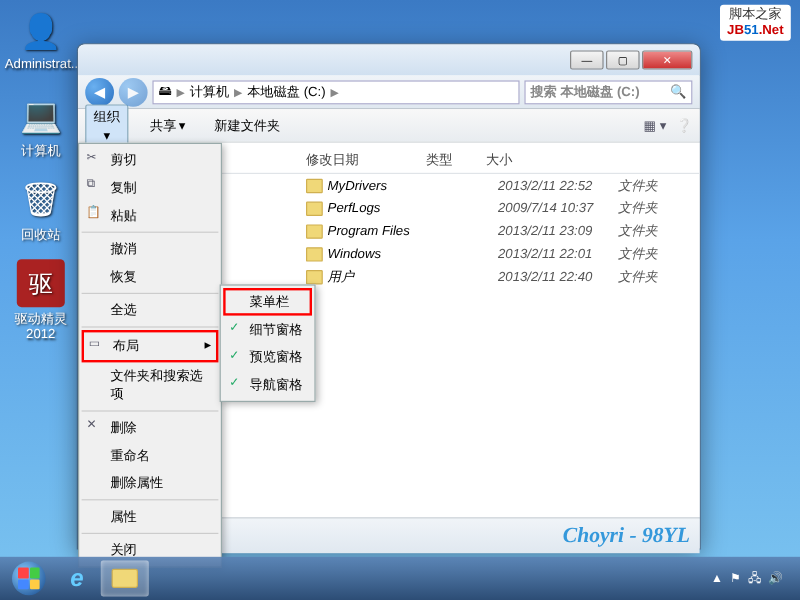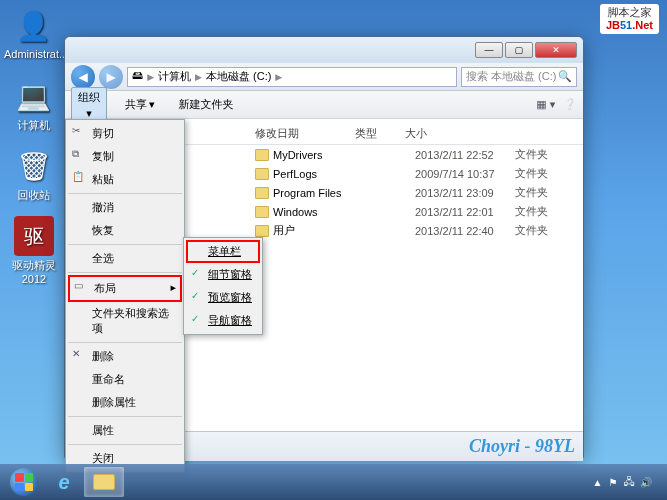--- a/index.html
+++ b/index.html
@@ -9,45 +9,45 @@
 .desktop-icon .ico { width: 40px; height: 40px; margin: 0 auto 2px; display: flex; align-items: center; justify-content: center; font-size: 28px; }
 
 .explorer-window { position: absolute; left: 64px; top: 36px; width: 520px; height: 422px; background: #fff; border: 1px solid #4a6a8a; border-radius: 6px 6px 0 0; box-shadow: 0 4px 20px rgba(0,0,0,0.4); }
 .titlebar { height: 26px; background: linear-gradient(to bottom, #e8f0f8, #d0e0f0); border-radius: 6px 6px 0 0; display: flex; align-items: center; justify-content: flex-end; padding: 0 6px; }
 .win-btn { width: 28px; height: 16px; margin-left: 2px; border: 1px solid #888; border-radius: 2px; font-size: 9px; display: flex; align-items: center; justify-content: center; background: linear-gradient(to bottom, #f4f4f4, #d8d8d8); cursor: pointer; }
 .win-btn.close { background: linear-gradient(to bottom, #e88, #c33); color: white; width: 42px; }
 .addrbar { height: 28px; background: linear-gradient(to bottom, #f0f4f8, #e0e8f0); display: flex; align-items: center; padding: 0 6px; gap: 4px; border-bottom: 1px solid #c0c8d0; }
 .nav-btn { width: 24px; height: 24px; border-radius: 12px; background: radial-gradient(circle at 30% 30%, #6ab0f0, #2a70c0); display: flex; align-items: center; justify-content: center; color: white; font-size: 12px; cursor: pointer; }
 .breadcrumb { flex: 1; height: 20px; background: white; border: 1px solid #aac; display: flex; align-items: center; padding: 0 4px; font-size: 11px; gap: 4px; }
 .breadcrumb .sep { color: #888; font-size: 9px; }
-.search-box { width: 116px; height: 20px; background: white; border: 1px solid #aac; display: flex; align-items: center; padding: 0 4px; font-size: 11px; color: #888; }
+.search-box { width: 140px; height: 20px; background: white; border: 1px solid #aac; display: flex; align-items: center; padding: 0 4px; font-size: 11px; color: #888; font-weight: bold; }
 .toolbar { height: 28px; background: linear-gradient(to bottom, #f8f8f8, #e8ecf0); display: flex; align-items: center; padding: 0 6px; border-bottom: 1px solid #d0d4d8; font-size: 11px; gap: 12px; }
 .tb-item { display: flex; align-items: center; gap: 2px; cursor: pointer; padding: 2px 6px; }
 .tb-item.active { background: #d0e4f8; border: 1px solid #8ab; border-radius: 2px; flex-direction: column; }
 .tb-right { margin-left: auto; display: flex; gap: 8px; color: #556; }
 .content { position: relative; height: 312px; background: white; display: flex; }
 .file-list { flex: 1; padding: 4px 0; font-size: 11px; }
 .col-headers { display: flex; padding: 3px 0 3px 190px; border-bottom: 1px solid #e0e4e8; color: #444; font-size: 11px; }
 .col-headers span:nth-child(1) { width: 160px; }
 .col-headers span:nth-child(2) { width: 100px; }
 .col-headers span:nth-child(3) { width: 50px; }
-.file-row { display: flex; padding: 2px 0 2px 190px; align-items: center; }
+.file-row { display: flex; padding: 2px 0 2px 190px; align-items: center; font-style: italic; }
 .file-row .icon { width: 14px; height: 12px; background: #f0d878; border: 1px solid #d0b050; border-radius: 1px; margin-right: 4px; }
 .file-row .name { width: 142px; }
 .file-row .date { width: 100px; color: #555; }
 .file-row .type { width: 50px; color: #555; }
 
 .dropdown-menu { position: absolute; left: 0; top: 0; width: 120px; background: #f0f0f0; border: 1px solid #9aa; box-shadow: 2px 2px 6px rgba(0,0,0,0.3); font-size: 11px; padding: 2px; }
 .menu-item { padding: 4px 8px 4px 24px; position: relative; cursor: pointer; }
 .menu-item.sep { border-top: 1px solid #ccc; margin: 2px 0; padding: 0; height: 0; }
 .menu-item.highlight { border: 2px solid red; }
 .menu-item .mi-icon { position: absolute; left: 4px; top: 3px; font-size: 10px; color: #556; }
 
 .submenu { position: absolute; left: 118px; top: 118px; width: 80px; background: #f0f0f0; border: 1px solid #9aa; box-shadow: 2px 2px 6px rgba(0,0,0,0.3); font-size: 11px; padding: 2px; }
-.submenu .menu-item { padding: 4px 6px 4px 22px; text-decoration: underline; }
+.submenu .menu-item { padding: 4px 6px 4px 22px; }
 .submenu .menu-item.highlight { padding: 2px 4px 2px 20px; }
 .submenu .check { position: absolute; left: 5px; top: 4px; font-size: 10px; color: #2a6; }
 
 .statusbar { height: 30px; background: linear-gradient(to bottom, #f0f4f8, #e0e8f0); border-top: 1px solid #c0c8d0; display: flex; align-items: center; padding: 0 8px; font-size: 11px; color: #445; justify-content: space-between; }
 .statusbar .left { display: flex; align-items: center; gap: 6px; }
 .statusbar .folder-ico { width: 22px; height: 18px; background: #f0d878; border: 1px solid #d0b050; border-radius: 2px; }
 .watermark { font-family: "Comic Sans MS", cursive; font-size: 18px; font-style: italic; font-weight: bold; color: #3498db; }
 
 .taskbar { position: absolute; left: 0; bottom: 0; width: 100%; height: 36px; background: linear-gradient(to bottom, rgba(90,130,180,0.9), rgba(40,70,110,0.95)); display: flex; align-items: center; padding: 0 4px; }
 .start-btn { width: 40px; height: 30px; display: flex; align-items: center; justify-content: center; cursor: pointer; }

